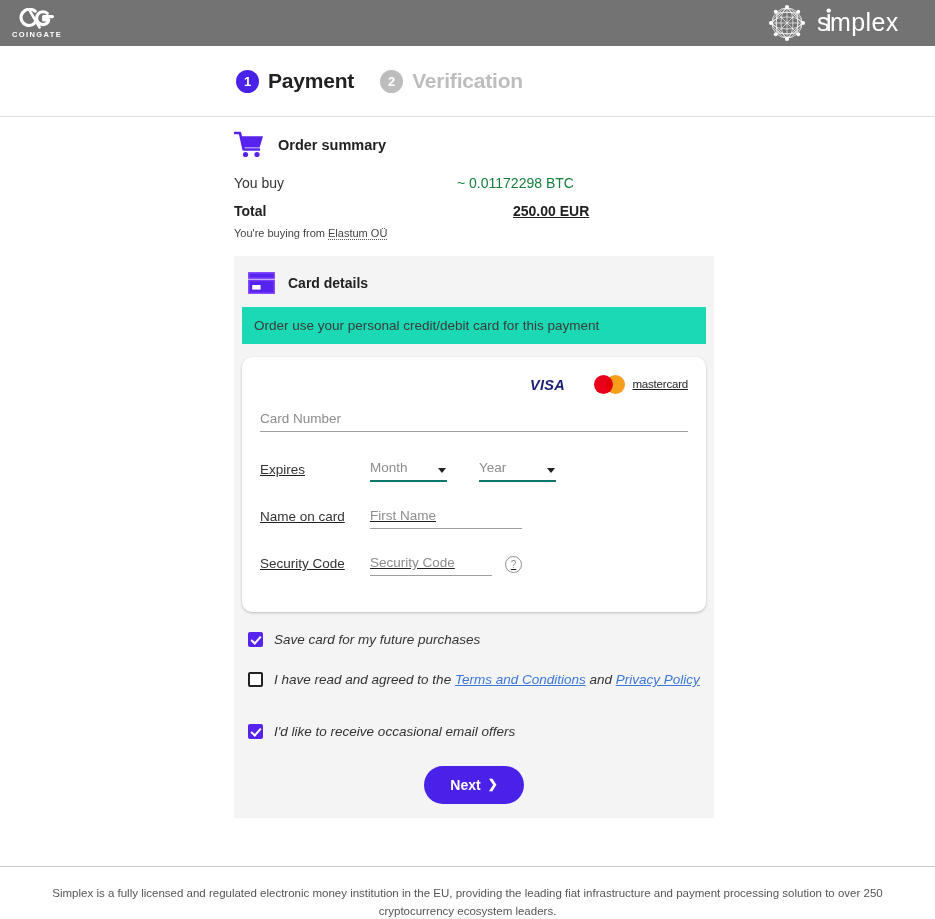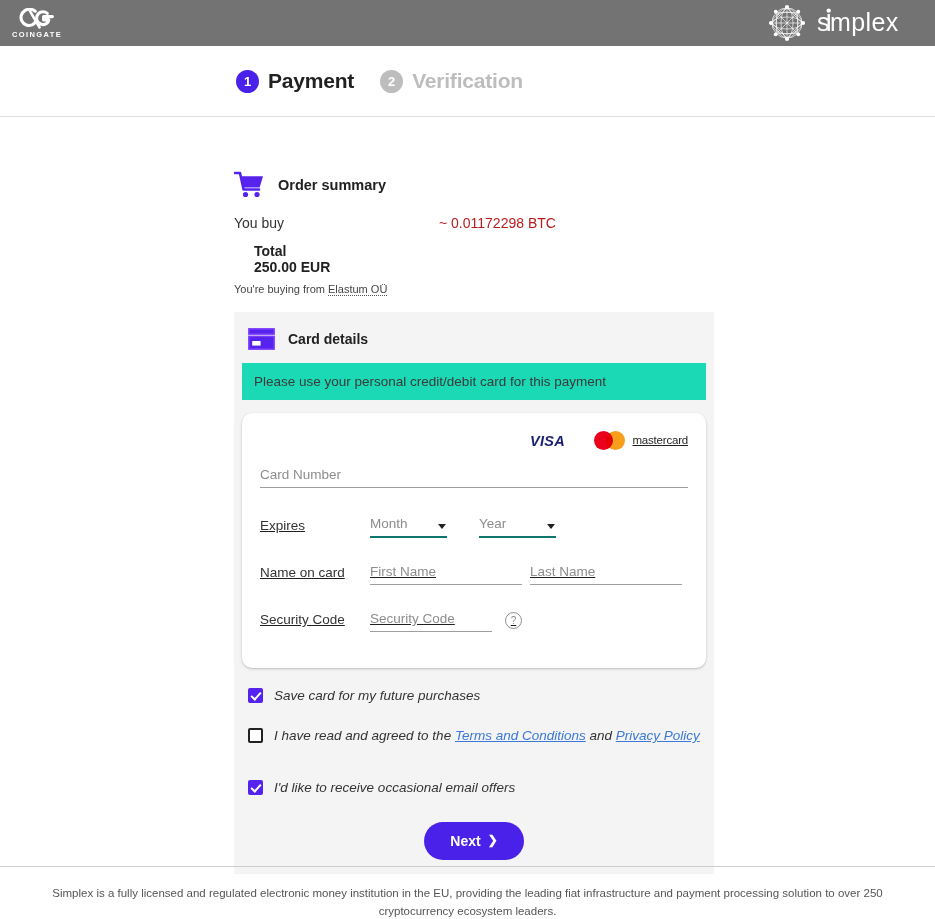--- a/index.html
+++ b/index.html
@@ -62,36 +62,36 @@
 
   
   .content { width: 935px; }
 
   .summary {
     padding: 14px 0 0 234px;
   }
   .summary-head {
     display: flex; align-items: center; gap: 14px;
     margin-bottom: 16px;
-    margin-top: 40px;
   }
   .summary-title { font-size: 14.5px; font-weight: bold; color: #212121; }
 
   .sum-row {
     width: 480px;
     display: flex;
     align-items: baseline;
     font-size: 14px;
     margin-bottom: 12px;
+    gap: 18px;
   }
   .sum-key { width: 205px; color: #333333; }
-  .sum-val { color: #b91c1c; }
-  .sum-row.total { font-weight: bold; margin-bottom: 8px; flex-direction: column; }
+  .sum-val { color: #15803d; }
+  .sum-row.total { font-weight: bold; margin-bottom: 8px; }
   .sum-row.total .sum-key, .sum-row.total .sum-val { color: #212121; }
-  .sum-val.amount { font-weight: bold; margin-left: 20px; }
+  .sum-val.amount { font-weight: bold; margin-left: 56px; text-decoration: underline; }
 
   .buying-from {
     font-size: 11px;
     color: #444444;
     margin-top: 2px;
   }
   .merchant {
     border-bottom: 1px dotted #555555;
     cursor: pointer;
   }
@@ -342,21 +342,21 @@
 
     <div class="panel-head">
       <svg width="27" height="22" viewBox="0 0 27 22">
         <rect x="0.9" y="0.9" width="25.2" height="5.2" fill="#5522ee" stroke="#7b3bff" stroke-width="1.6"></rect>
         <rect x="0.9" y="8.4" width="25.2" height="12.7" fill="#5522ee" stroke="#7b3bff" stroke-width="1.6"></rect>
         <rect x="4.2" y="13.0" width="8.4" height="4.6" fill="#ffffff"></rect>
       </svg>
       <span class="panel-title">Card details</span>
     </div>
 
-    <div class="notice">Please use your personal credit/debit card for this payment</div>
+    <div class="notice">Order use your personal credit/debit card for this payment</div>
 
     <div class="card-box">
 
       <div class="brands">
         <svg width="44" height="15" viewBox="0 0 44 15">
           <text x="0" y="13" font-family="Liberation Sans, sans-serif" font-size="14.5" font-weight="bold" font-style="italic" fill="#1a1f71" letter-spacing="0.3">VISA</text>
         </svg>
         <span class="mc-logo">
           <span class="mc-circles">
             <i class="mc-red"></i>
@@ -382,21 +382,20 @@
           <select class="sel">
             <option>Year</option>
           </select>
           <span class="caret"></span>
         </span>
       </div>
 
       <div class="frow">
         <span class="flabel">Name on card</span>
         <input class="field-line input-first" type="text" placeholder="First Name" style="">
-        <input class="field-line input-last" type="text" placeholder="Last Name" style="">
       </div>
 
       <div class="frow">
         <span class="flabel">Security Code</span>
         <input class="field-line input-cvv" type="text" placeholder="Security Code" style="">
         <span class="help-icon">?</span>
       </div>
 
     </div>
 

